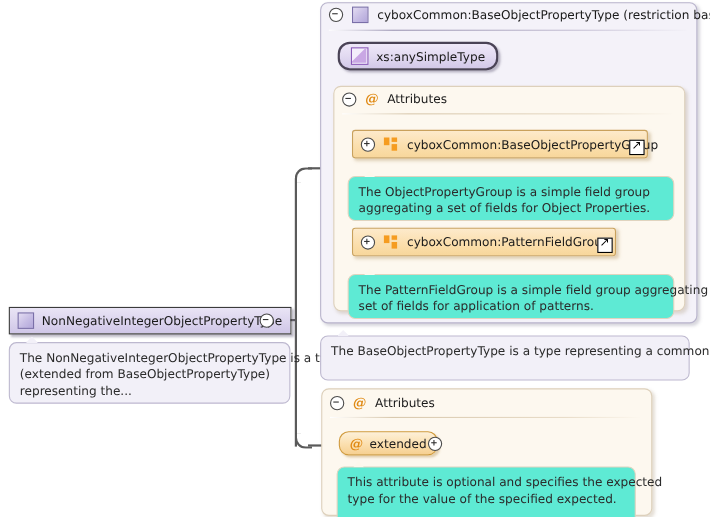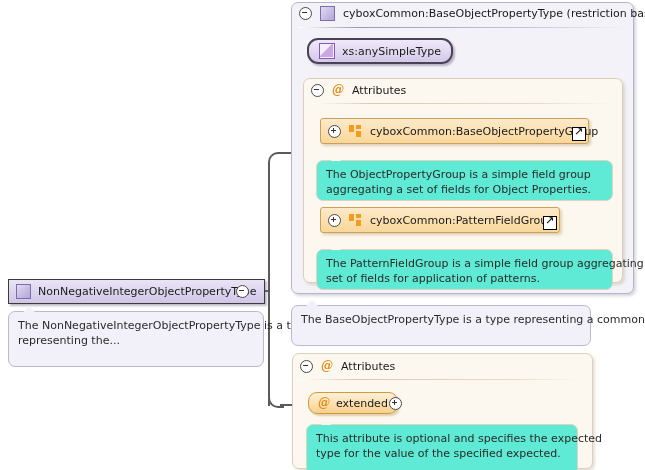--- a/index.html
+++ b/index.html
@@ -201,20 +201,21 @@
 
   <div class="box-elem" style="left:8px;top:279px;height:23px;">
     <span class="ico-cplx"></span>
     <span class="hdr-label">NonNegativeIntegerObjectPropertyType</span>
   </div>
   <div class="ico-exp" style="position:absolute;left:236px;top:285px;"></div>
 
   <div class="bubble bubble-purple" style="left:8px;top:311px;width:256px;height:56px;">
     <span class="tail"></span>
     <span class="ln">The NonNegativeIntegerObjectPropertyType is a type</span>
+    <span class="ln">(extended from BaseObjectPropertyType)</span>
     <span class="ln">representing the...</span>
   </div>
 
   <div class="panel-purple" style="left:291px;top:2px;width:341px;height:290px;"></div>
 
   <div class="panel-head" style="left:299px;top:5px;height:17px;">
     <span class="ico-exp"></span>
     <span class="ico-cplx"></span>
     <span class="hdr-label">cyboxCommon:BaseObjectPropertyType (restriction base)</span>
   </div>
@@ -261,21 +262,21 @@
     <span class="hdr-label">cyboxCommon:PatternFieldGroup</span>
     <span class="ico-link"></span>
   </div>
 
   <div class="bubble bubble-cream" style="left:316px;top:249px;width:297px;height:41px;">
     <span class="tail"></span>
     <span class="ln">The PatternFieldGroup is a simple field group aggregating a</span>
     <span class="ln">set of fields for application of patterns.</span>
   </div>
 
-  <div class="bubble bubble-purple" style="left:291px;top:305px;width:300px;height:41px;text-align:right;">
+  <div class="bubble bubble-purple" style="left:291px;top:305px;width:336px;height:41px;text-align:right;">
     <span class="tail"></span>
     <span class="ln">The BaseObjectPropertyType is a type representing a common</span>
   </div>
 
   <div class="panel-cream" style="left:292px;top:353px;width:299px;height:114px;"></div>
 
   <div class="panel-head" style="left:300px;top:358px;height:16px;">
     <span class="ico-exp"></span>
     <span class="ico-at">@</span>
     <span class="hdr-label">Attributes</span>

